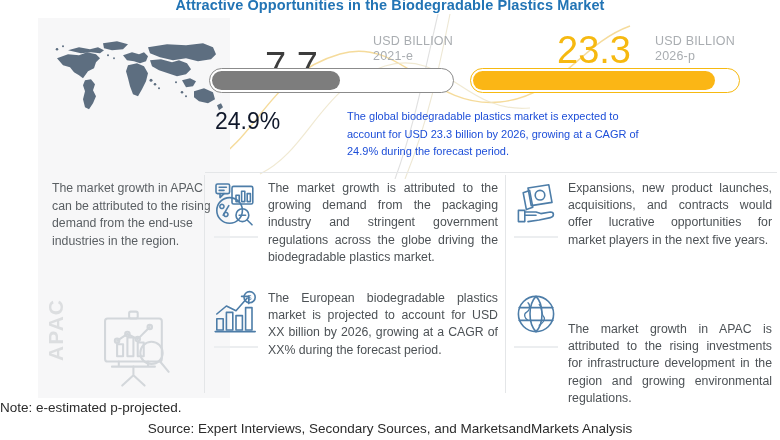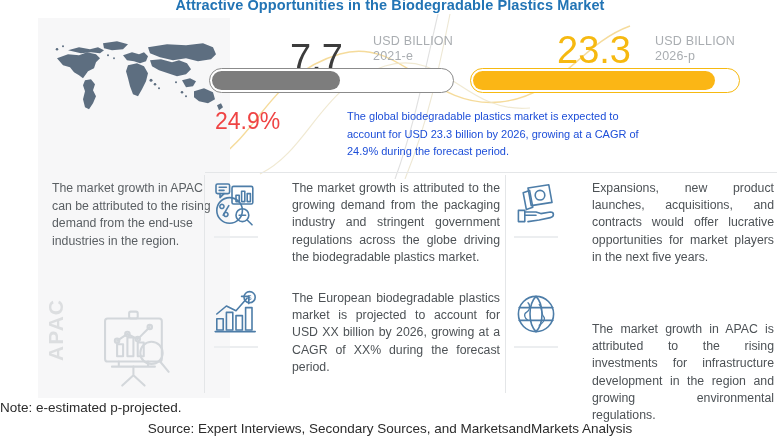--- a/index.html
+++ b/index.html
@@ -105,21 +105,21 @@
     height: 150px;
     z-index: 2;
   }
 
   .kpi-number {
     position: absolute;
     font-size: 38px;
     font-weight: normal;
     line-height: 40px;
   }
-  .kpi-num-left  { left: 60px;  top: 16px;  color: #3c3c3c; margin-left: 25px; }
+  .kpi-num-left  { left: 60px;  top: 24px;  color: #3c3c3c; }
   .kpi-num-right { left: 352px; top: 8px;  color: #f6b911; }
 
   .kpi-unit {
     position: absolute;
     font-size: 12.5px;
     line-height: 15px;
     color: #a9adb1;
     letter-spacing: 0.2px;
   }
   .kpi-unit-left  { left: 168px; top: 12px; }
@@ -165,21 +165,21 @@
     line-height: 21px;
   }
   .cagr-of {
     font-size: 11px;
     font-weight: normal;
     color: #c9d7e2;
     margin-left: 4px;
   }
   .cagr-value {
     font-size: 23px;
-    color: #ef4444;
+    color: #0f172a;
     line-height: 26px;
   }
 
   .kpi-paragraph {
     position: absolute;
     left: 142px;
     top: 86px;
     width: 300px;
     font-size: 11px;
     line-height: 17.5px;
@@ -207,21 +207,20 @@
     background: #e4e6e8;
     z-index: 2;
   }
 
   
   .block {
     position: absolute;
     display: flex;
     align-items: flex-start;
     z-index: 2;
-    gap: 24px;
   }
   .block-icon {
     flex: 0 0 auto;
     width: 48px;
     height: 48px;
     margin-right: 8px;
   }
   .block-text {
     font-size: 12.3px;
     line-height: 17.2px;

